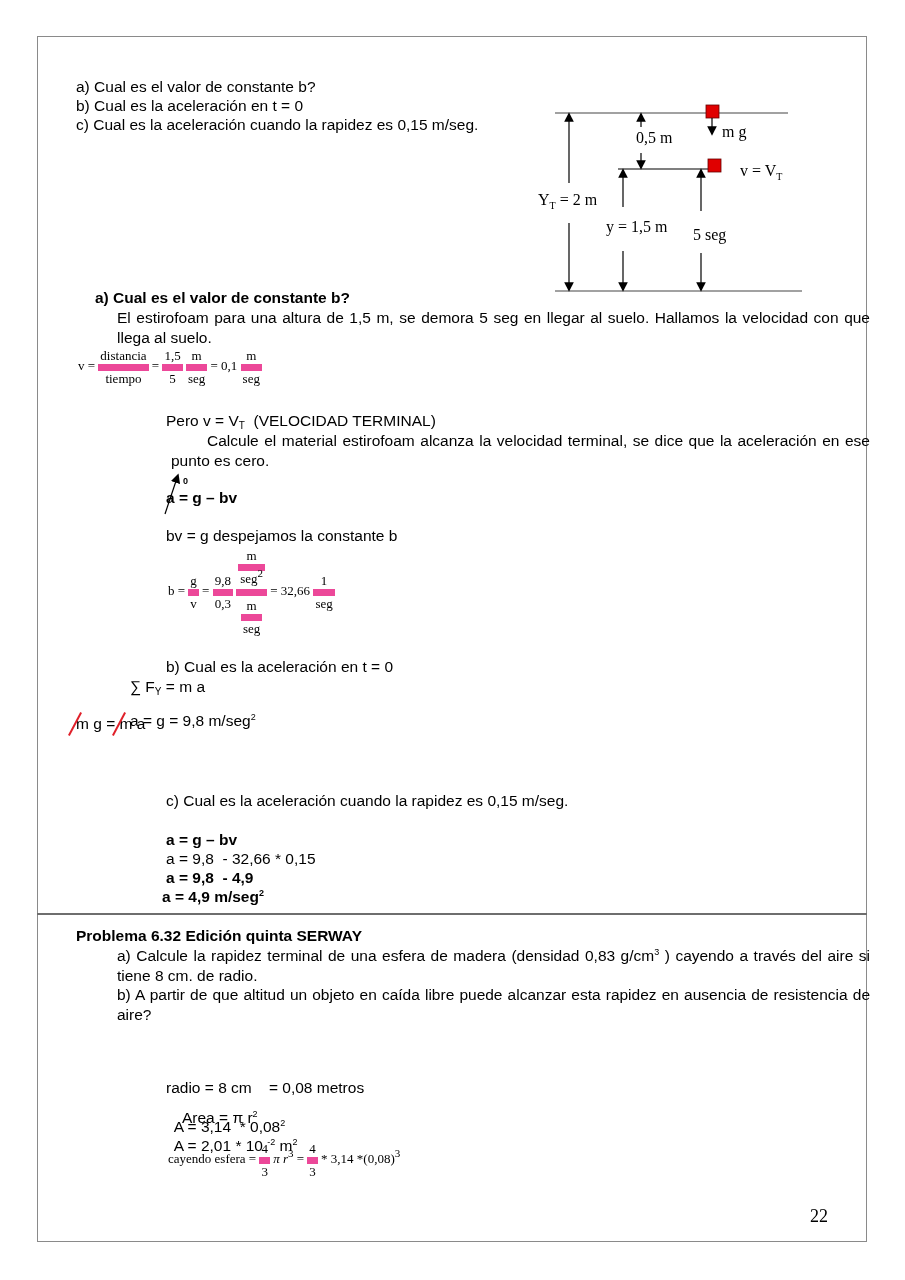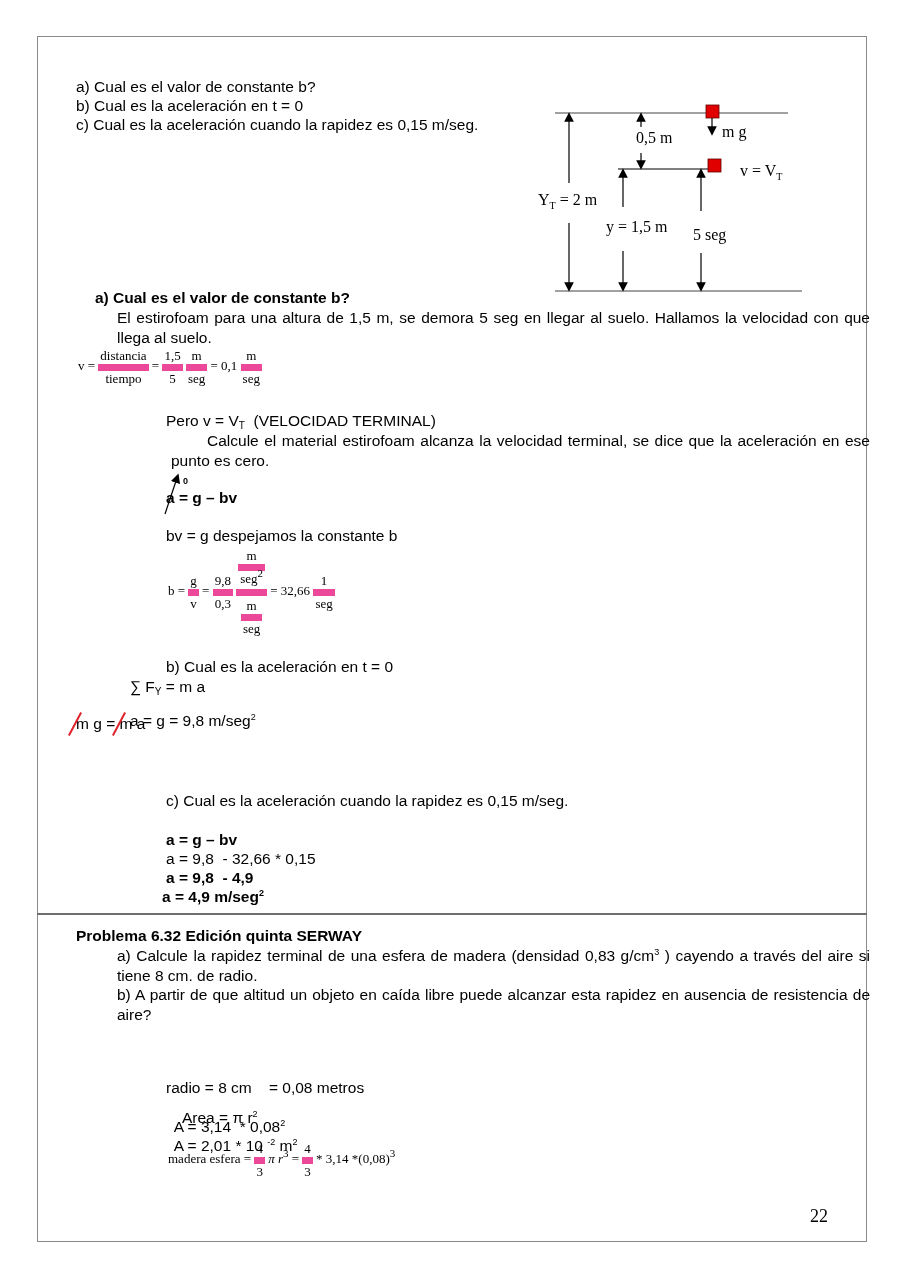--- a/index.html
+++ b/index.html
@@ -146,20 +146,20 @@
 <div class="abs sans" style="left:166px;top:1109px;margin-left:16px;">
   <span>Area = π r</span><sup>2</sup>
 </div>
 <div class="abs sans" style="left:166px;top:1100px;white-space:pre;">
   <span>A = 3,14  * 0,08</span><sup>2</sup>
 </div>
 <div class="abs sans" style="left:166px;top:1119px;white-space:pre;">
   <span>A = 2,01 * 10 </span><sup>-2</sup><span> m</span><sup>2</sup>
 </div>
 <div class="abs eq" style="left:168px;top:1141px;font-size:13px;">
-  <span>madera esfera =</span>
+  <span>cayendo esfera =</span>
   <span class="frac"><span class="num">4</span><span class="den">3</span></span>
   <span style="font-style:italic;">π  r</span><sup style="font-size:11px;">3</sup><span> =</span>
   <span class="frac"><span class="num">4</span><span class="den">3</span></span>
   <span>* 3,14  *(0,08)</span><sup style="font-size:11px;">3</sup>
 </div>
 
 <div class="abs serif" style="left:810px;top:1206px;font-size:18px;">22</div>
 
 </body></html>

